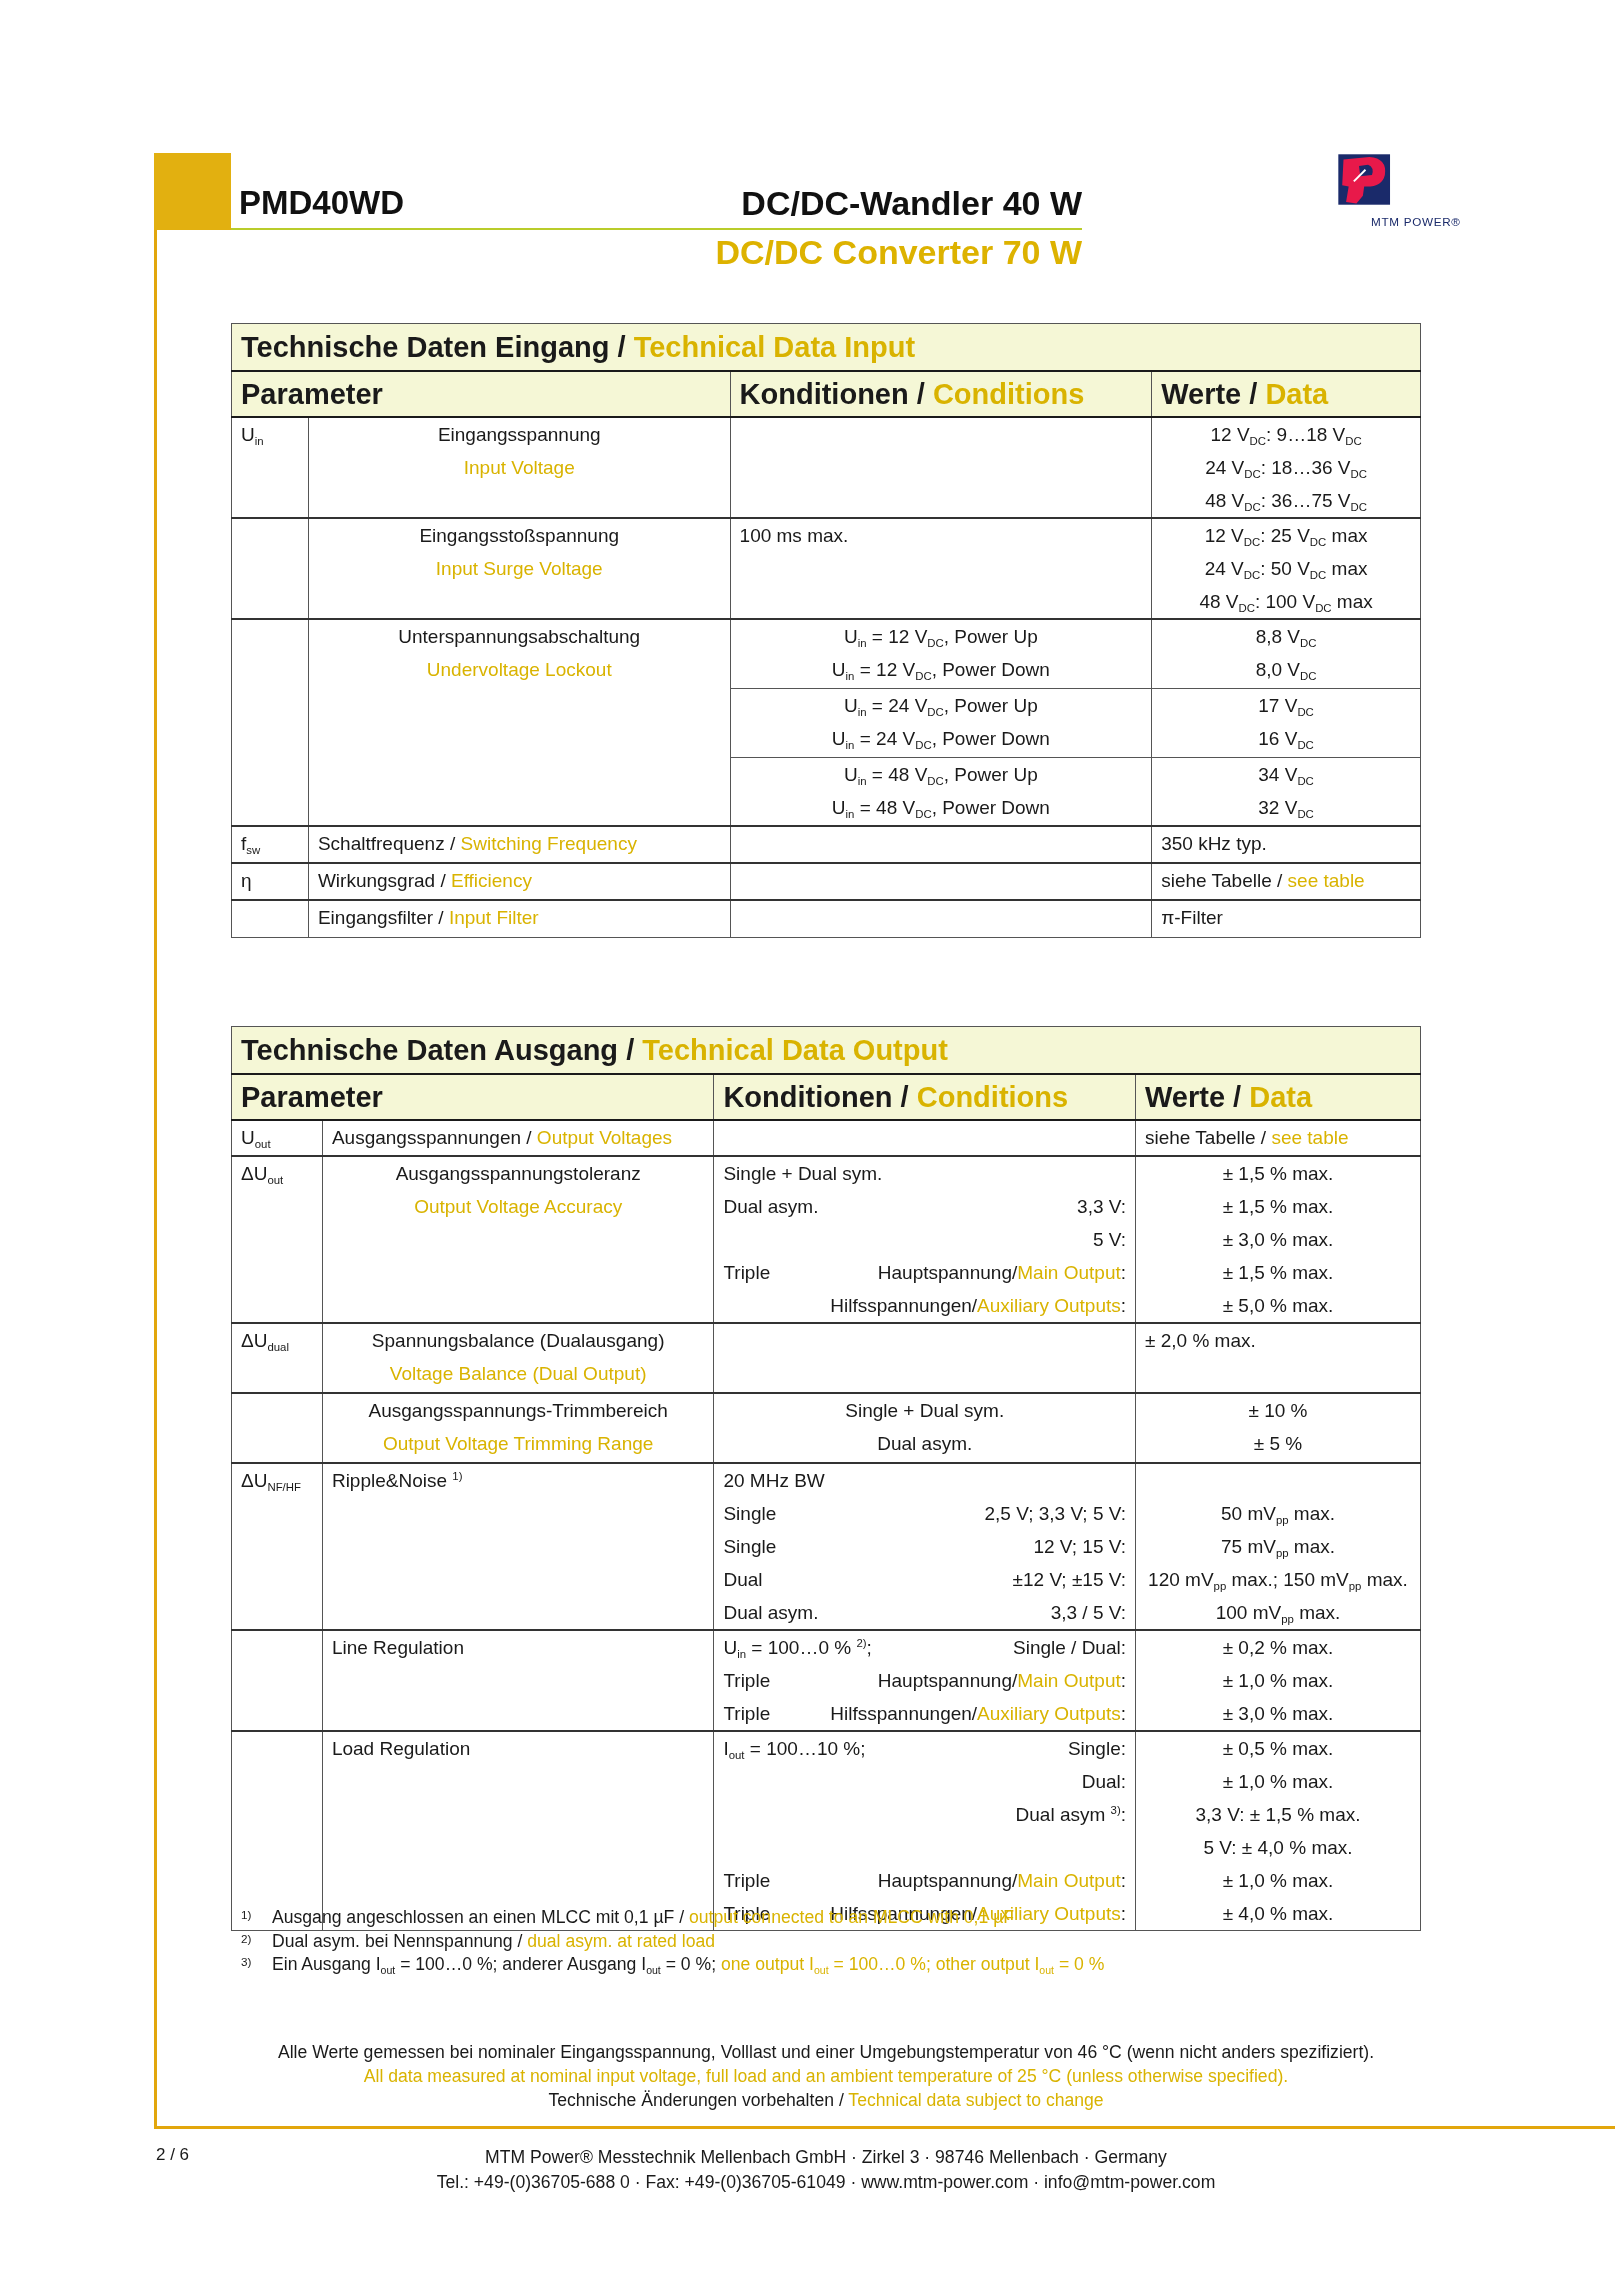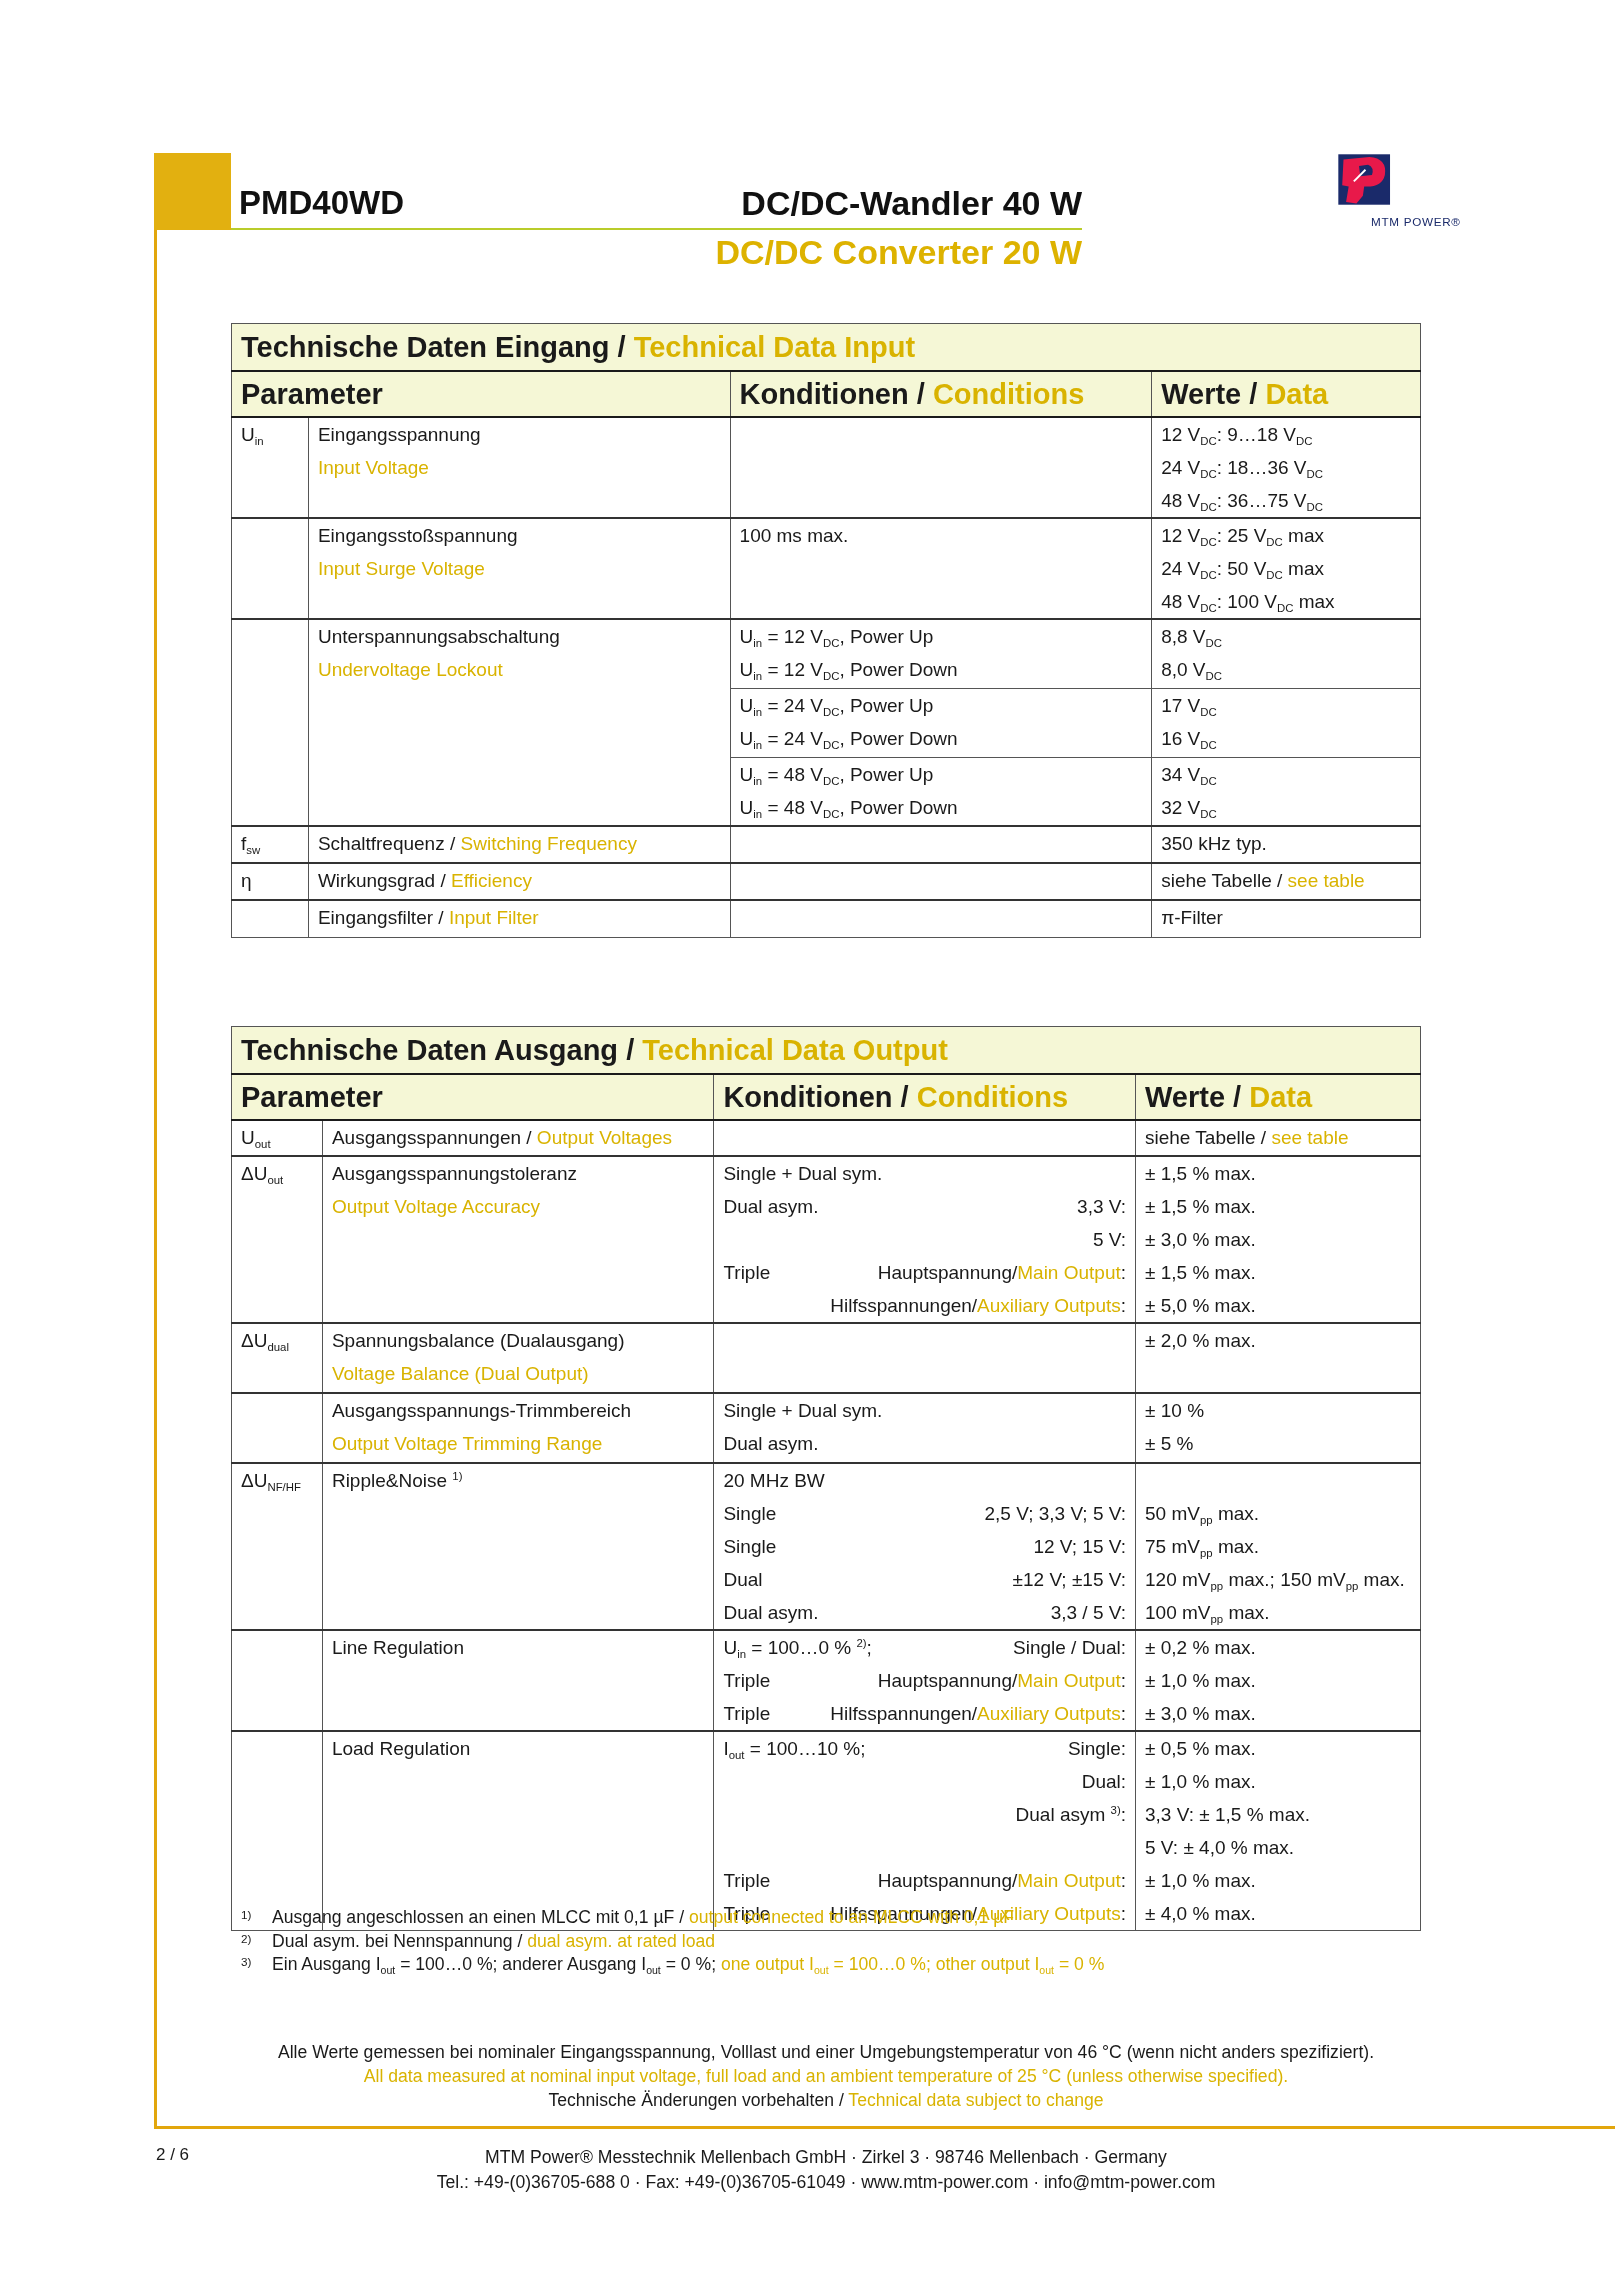--- a/index.html
+++ b/index.html
@@ -21,21 +21,21 @@
   .logo { position:absolute; left:1323px; top:153px; width:124px; height:78px; }
   .logo-mark { position:absolute; left:14.3px; top:0; width:55px; height:53px; }
   .logo-text { position:absolute; left:0; top:62px; width:124px; font-size:11.7px; letter-spacing:0.7px; color:#1a2a6a; white-space:nowrap;margin-left:48px; }
 
   
   table.spec { position:absolute; border-collapse:collapse; font-size:19px; line-height:33px; }
   table.spec td { border:1.3px solid #555; vertical-align:top; padding:0 9px; }
   table.spec tr.title td { background:#F5F7D6; font-size:29px; font-weight:bold; height:46px; line-height:46px; border-bottom:2.6px solid #1a1a1a; }
   table.spec tr.colhead td { background:#F5F7D6; font-size:29px; font-weight:bold; height:44px; line-height:44px; border-bottom:2.6px solid #1a1a1a; }
   table.spec tr.group td { border-top:2px solid #333; }
-  .line { display:block; height:33px; white-space:nowrap; }
+  .line { display:block; height:33px; white-space:nowrap;text-align:center; }
   .split { display:flex; justify-content:space-between; height:33px; white-space:nowrap; }
 
   #tbl-in { left:231px; top:323px; width:1190px; }
   #tbl-out { left:231px; top:986px; width:1190px;margin-top:40px; }
 
   .footnotes { position:absolute; left:241px; top:1906px; font-size:17.6px; line-height:23.5px; }
   .footnotes .fn { display:flex; }
   .footnotes .num { width:31px; font-size:11.7px; line-height:17px; }
   .notes { position:absolute; left:231px; top:2040px; width:1190px; text-align:center; font-size:17.6px; line-height:24px; }
   .pagenum { position:absolute; left:156px; top:2145px; font-size:17px; }
@@ -44,21 +44,21 @@
 </head>
 <body>
 
 <div class="frame-left"></div>
 <div class="frame-block"></div>
 <div class="title-rule"></div>
 <div class="frame-bottom"></div>
 
 <div class="hdr-left">PMD40WD</div>
 <div class="hdr-right-de">DC/DC-Wandler 40 W</div>
-<div class="hdr-right-en">DC/DC Converter 20 W</div>
+<div class="hdr-right-en">DC/DC Converter 70 W</div>
 
 <div class="logo">
   <svg class="logo-mark" viewBox="0 0 85 82">
     <rect x="2" y="2" width="80" height="78" fill="#1a2a6a"></rect>
     <path d="M10 10 L50 6 Q78 8 74 34 Q70 52 46 52 L42 52 L40 66 L30 78 L14 76 L18 52 L8 50 Z" fill="#E8194A"></path>
     <path d="M34 20 L48 18 Q58 22 54 34 L36 36 Z" fill="#1a2a6a"></path>
     <path d="M26 44 L44 26" stroke="#ffffff" stroke-width="3"></path>
   </svg>
   <div class="logo-text">MTM POWER®</div>
 </div>

